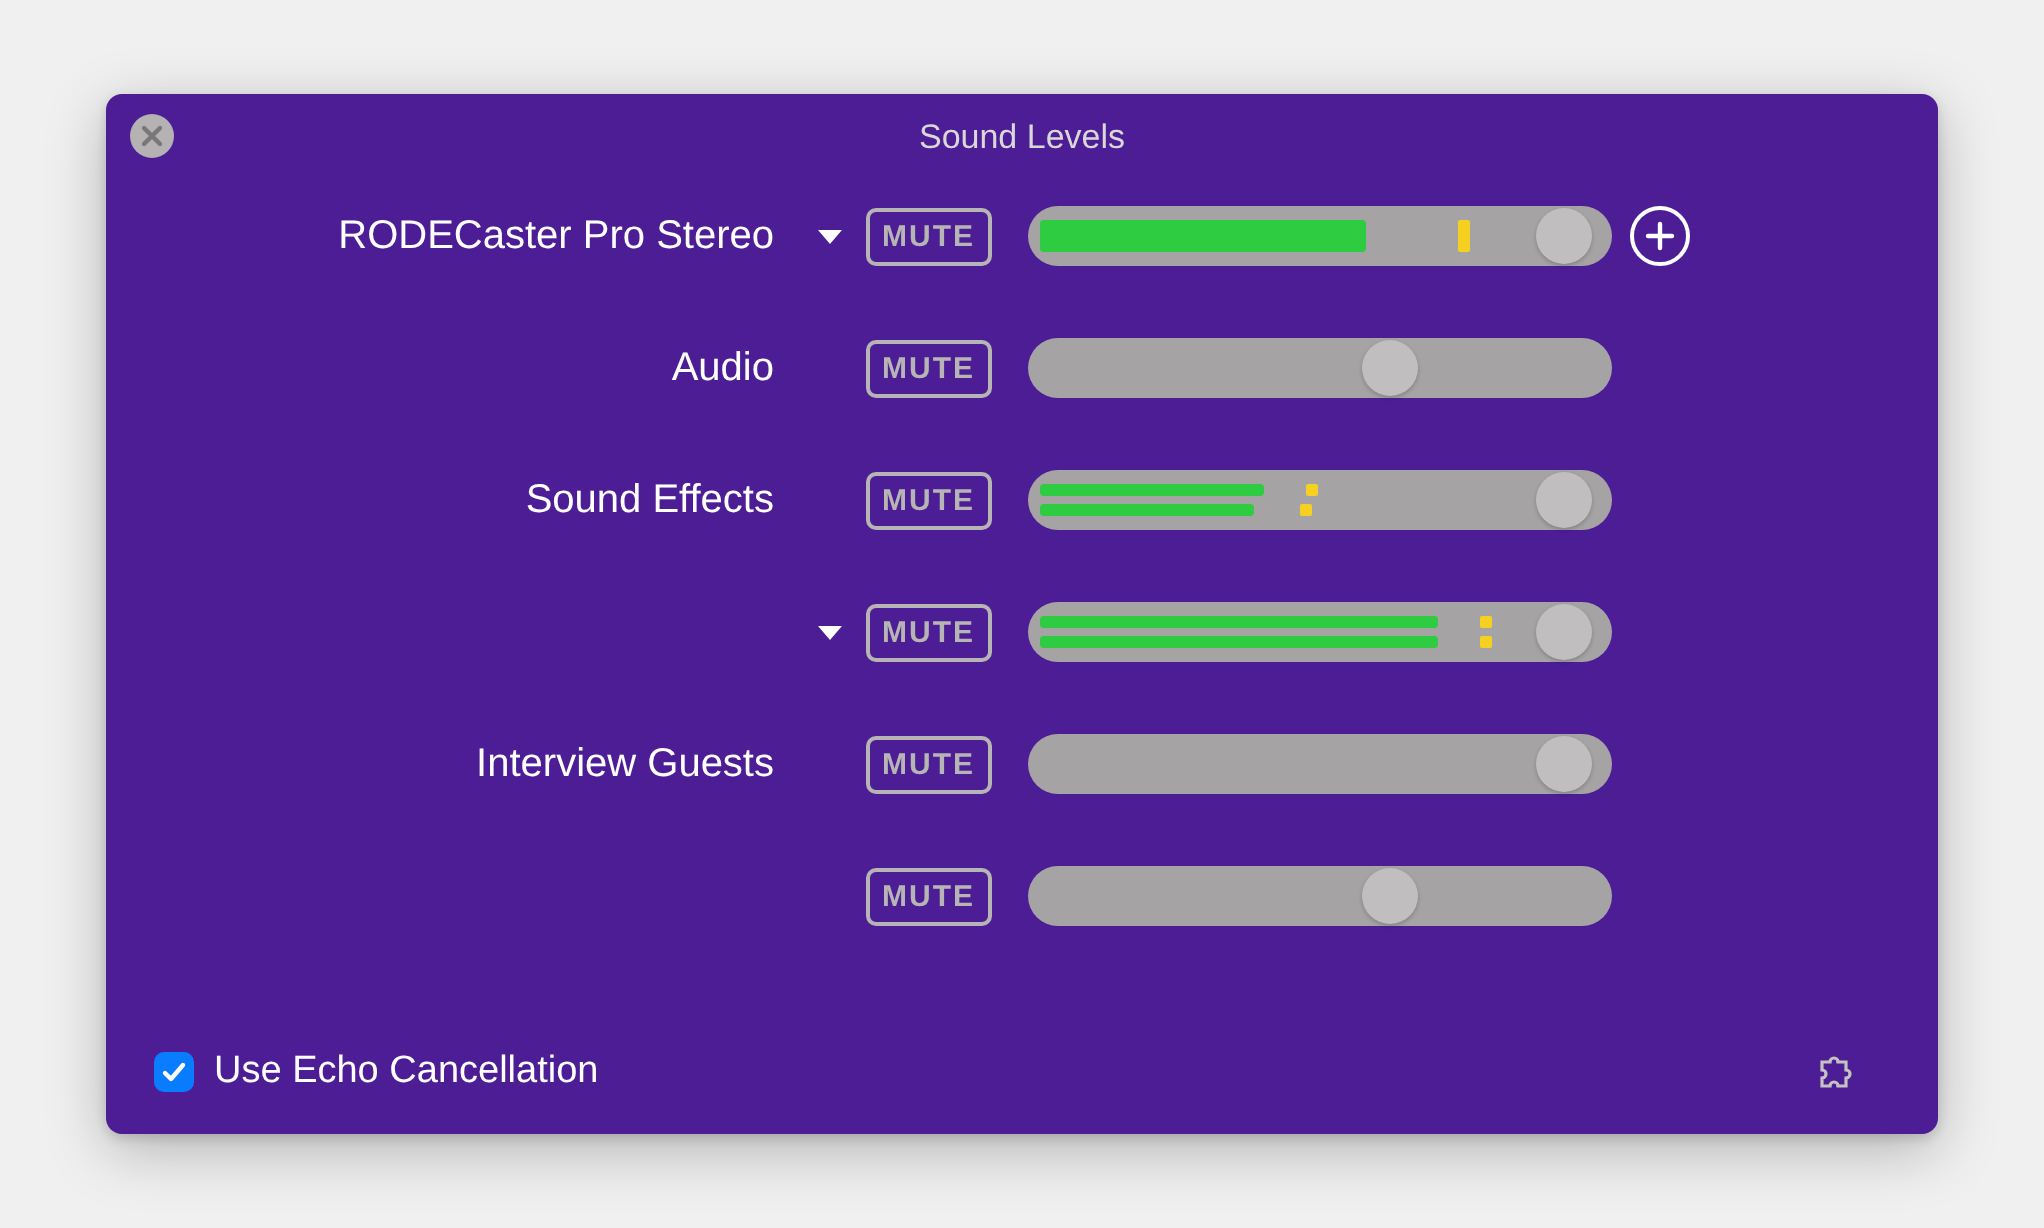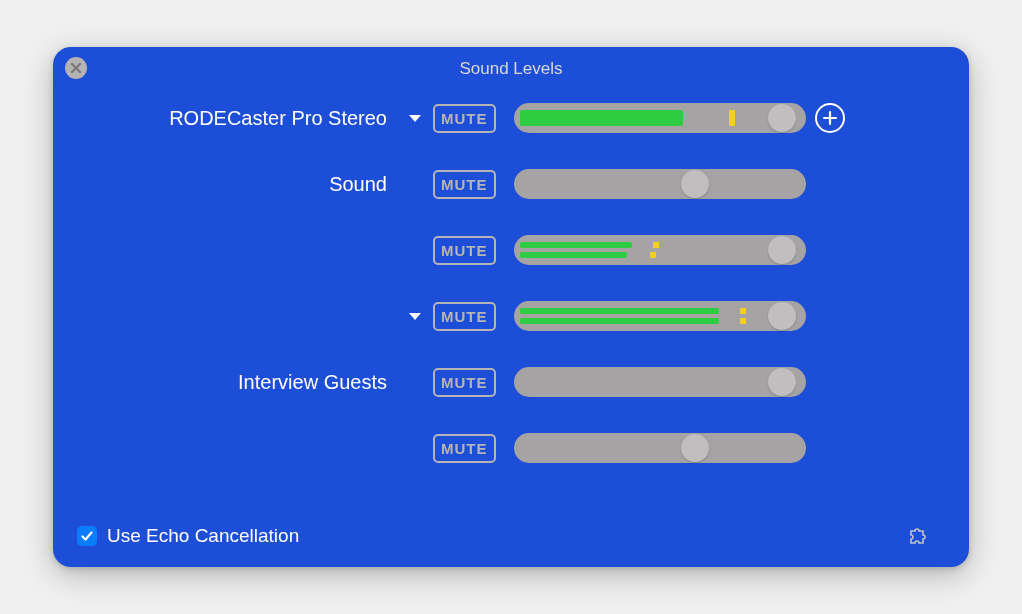--- a/index.html
+++ b/index.html
@@ -8,22 +8,22 @@
     font-family: -apple-system, BlinkMacSystemFont, "Helvetica Neue", Arial, sans-serif;
     display: flex;
     align-items: center;
     justify-content: center;
     height: 614px;
     width: 1022px;
   }
   .panel {
     width: 916px;
     height: 520px;
-    background: #1d4ed8;
-    border-radius: 18px;
+    background: #4c1d95;
+    border-radius: 8px;
     position: relative;
     box-shadow: 0 8px 30px rgba(0,0,0,0.25), 0 2px 6px rgba(0,0,0,0.15);
     padding-top: 12px;
   }
   .close-btn {
     position: absolute;
     top: 10px;
     left: 12px;
     width: 22px;
     height: 22px;
@@ -233,31 +233,32 @@
           <div class="add-btn">
             <svg viewBox="0 0 16 16">
               <line x1="8" y1="2" x2="8" y2="14" stroke="#ffffff" stroke-width="2.2" stroke-linecap="round"></line>
               <line x1="2" y1="8" x2="14" y2="8" stroke="#ffffff" stroke-width="2.2" stroke-linecap="round"></line>
             </svg>
           </div>
         </div>
       </div>
       <div class="row">
         <div class="label-cell">
-          <span class="label-text">Sound</span>
+          <span class="label-text">Audio</span>
           <div class="chevron-placeholder"></div>
         </div>
         <div class="mute-btn">MUTE</div>
         <div class="meter-slider">
           <div class="slider-thumb" style="left: 62%;"></div>
         </div>
         <div class="add-cell"></div>
       </div>
       <div class="row">
         <div class="label-cell">
+          <span class="label-text">Sound Effects</span>
           <div class="chevron-placeholder"></div>
         </div>
         <div class="mute-btn">MUTE</div>
         <div class="meter-slider">
           <div class="meter-bars">
             <div class="meter-bar">
               <div class="meter-fill" style="width: 44%;"></div>
               <div class="meter-peak" style="left: 52%;"></div>
             </div>
             <div class="meter-bar">

